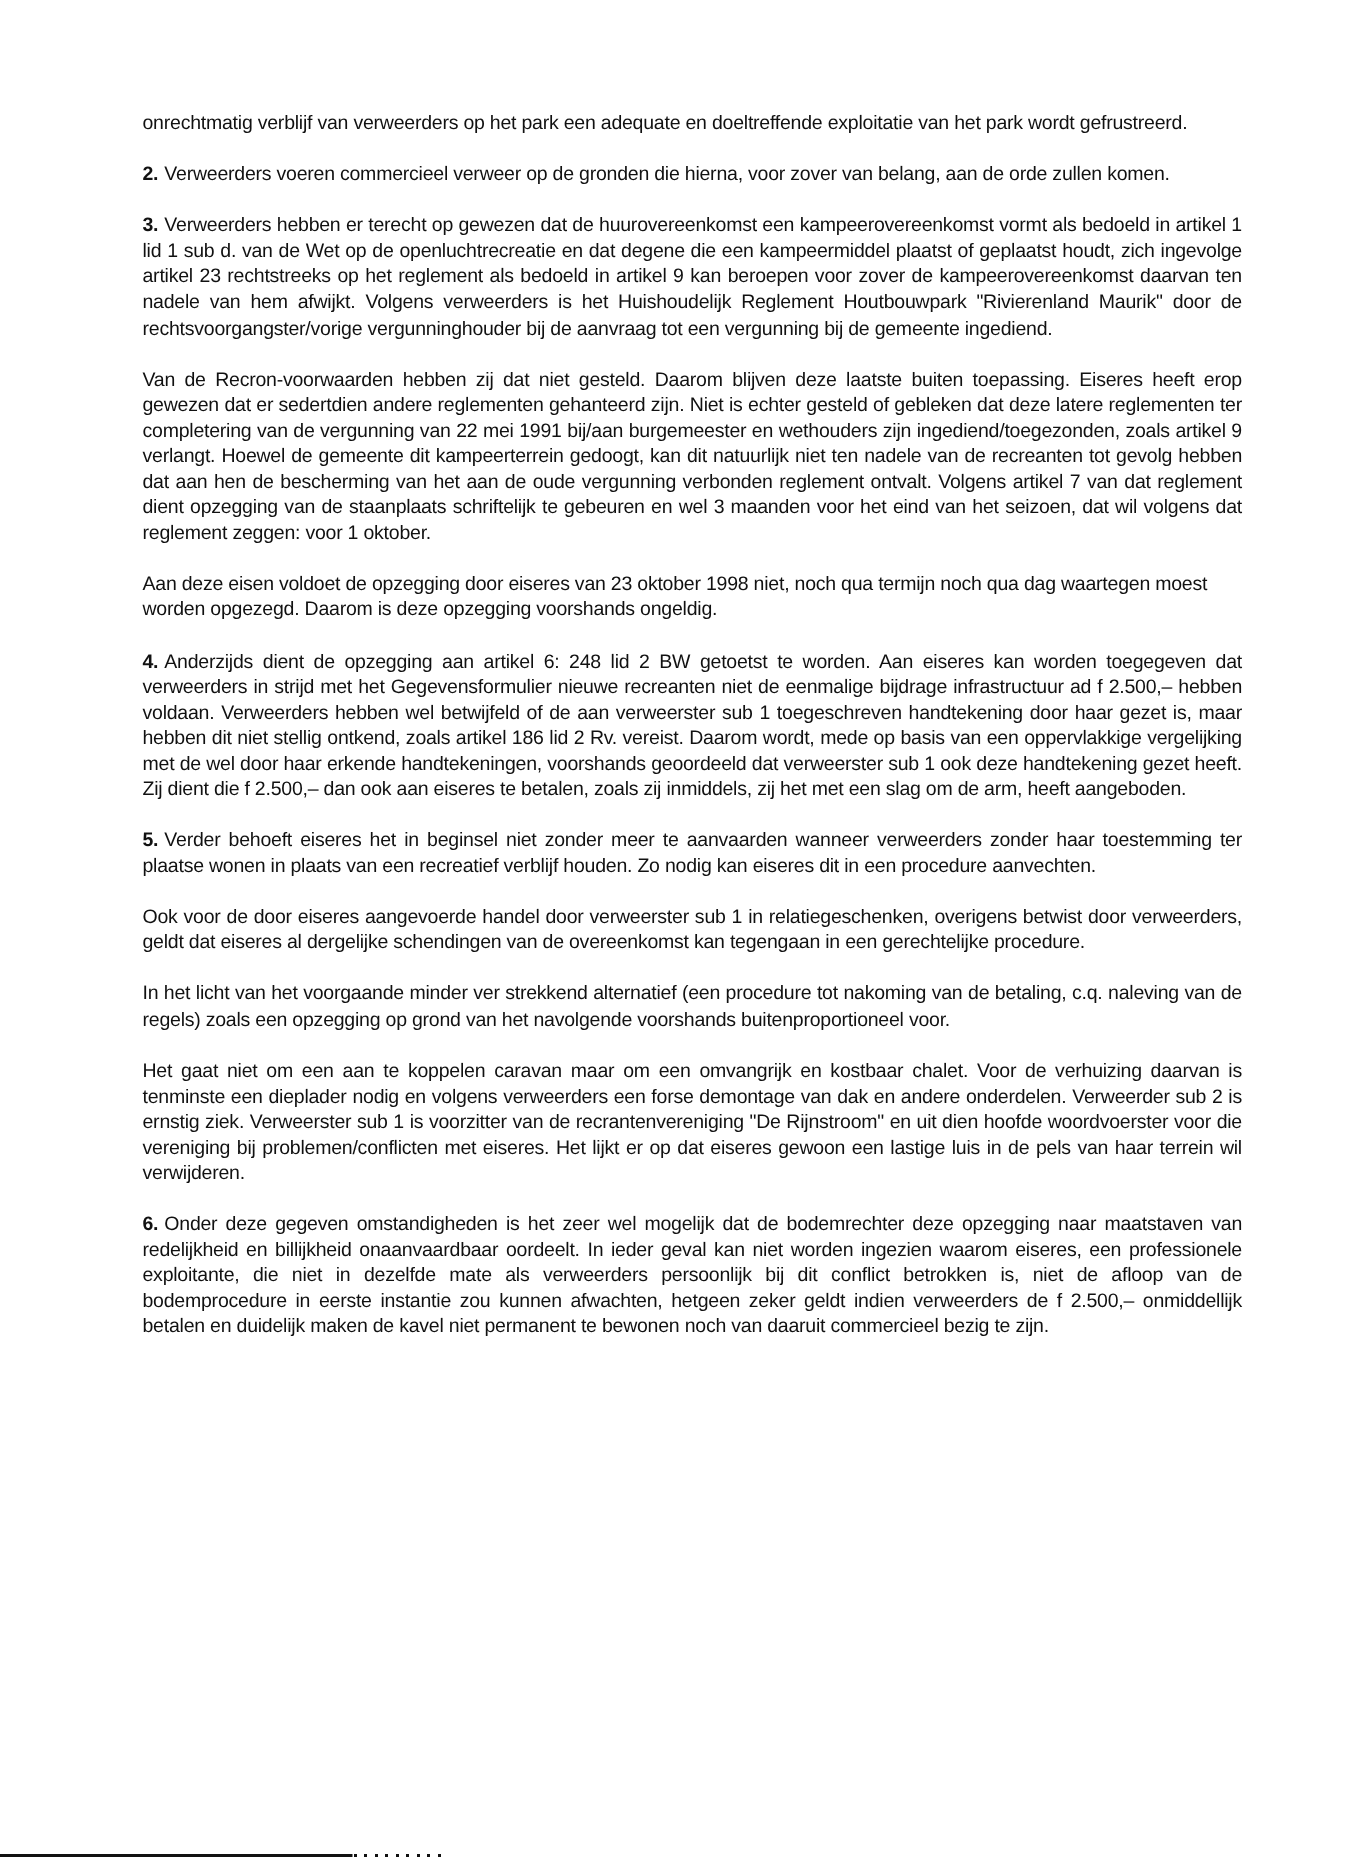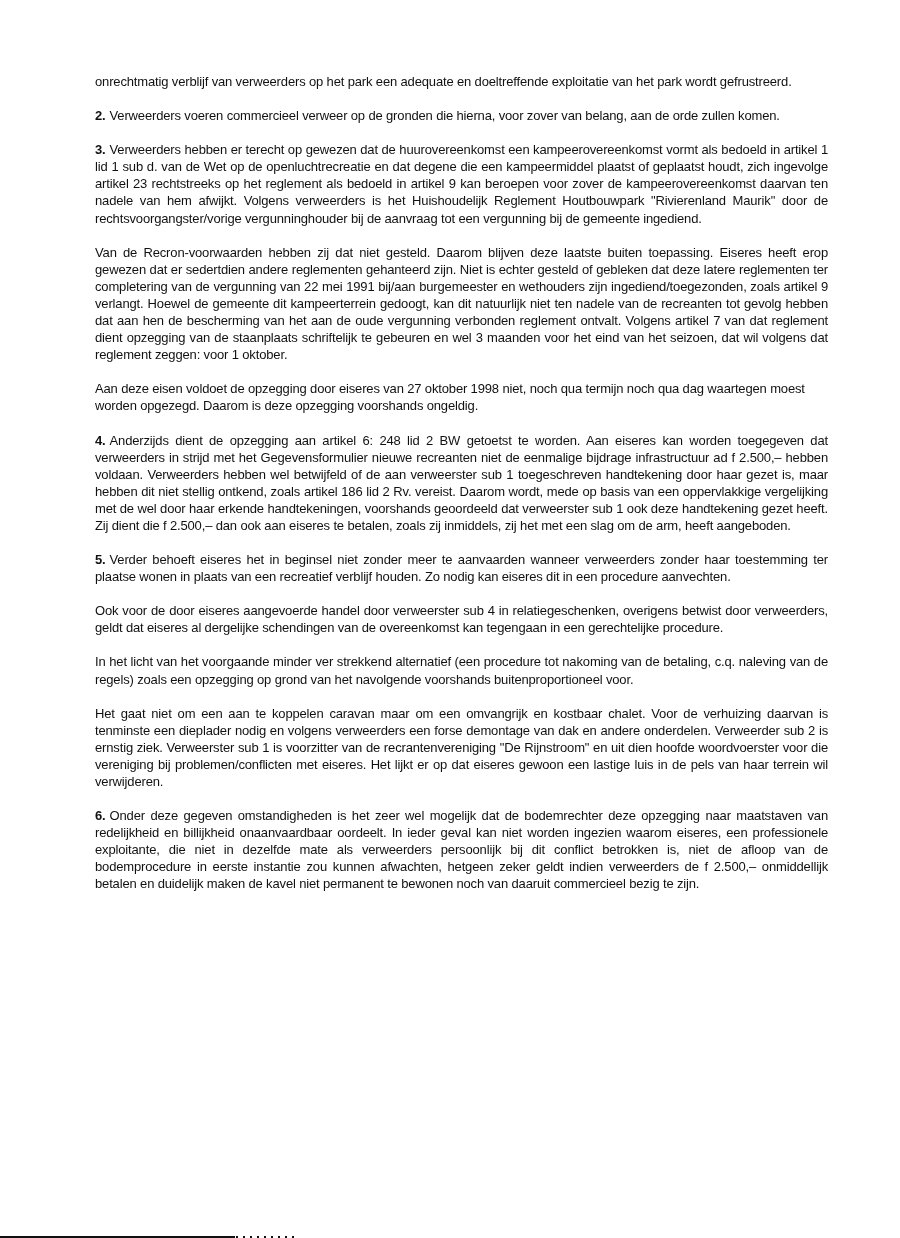--- a/index.html
+++ b/index.html
@@ -65,33 +65,33 @@
 
   <p class="para">
     <span class="num">3.</span><span>Verweerders hebben er terecht op gewezen dat de huurovereenkomst een kampeerovereenkomst vormt als bedoeld in artikel 1 lid 1 sub d. van de Wet op de openluchtrecreatie en dat degene die een kampeermiddel plaatst of geplaatst houdt, zich ingevolge artikel 23 rechtstreeks op het reglement als bedoeld in artikel 9 kan beroepen voor zover de kampeerovereenkomst daarvan ten nadele van hem afwijkt. Volgens verweerders is het Huishoudelijk Reglement Houtbouwpark "Rivierenland Maurik" door de rechtsvoorgangster/vorige vergunninghouder bij de aanvraag tot een vergunning bij de gemeente ingediend.</span>
   </p>
 
   <p class="para">
     <span>Van de Recron-voorwaarden hebben zij dat niet gesteld. Daarom blijven deze laatste buiten toepassing. Eiseres heeft erop gewezen dat er sedertdien andere reglementen gehanteerd zijn. Niet is echter gesteld of gebleken dat deze latere reglementen ter completering van de vergunning van 22 mei 1991 bij/aan burgemeester en wethouders zijn ingediend/toegezonden, zoals artikel 9 verlangt. Hoewel de gemeente dit kampeerterrein gedoogt, kan dit natuurlijk niet ten nadele van de recreanten tot gevolg hebben dat aan hen de bescherming van het aan de oude vergunning verbonden reglement ontvalt. Volgens artikel 7 van dat reglement dient opzegging van de staanplaats schriftelijk te gebeuren en wel 3 maanden voor het eind van het seizoen, dat wil volgens dat reglement zeggen: voor 1 oktober.</span>
   </p>
 
   <p class="para left">
-    <span>Aan deze eisen voldoet de opzegging door eiseres van 27 oktober 1998 niet, noch qua termijn noch qua dag waartegen moest worden opgezegd. Daarom is deze opzegging voorshands ongeldig.</span>
+    <span>Aan deze eisen voldoet de opzegging door eiseres van 23 oktober 1998 niet, noch qua termijn noch qua dag waartegen moest worden opgezegd. Daarom is deze opzegging voorshands ongeldig.</span>
   </p>
 
   <p class="para">
     <span class="num">4.</span><span>Anderzijds dient de opzegging aan artikel 6: 248 lid 2 BW getoetst te worden. Aan eiseres kan worden toegegeven dat verweerders in strijd met het Gegevensformulier nieuwe recreanten niet de eenmalige bijdrage infrastructuur ad f 2.500,– hebben voldaan. Verweerders hebben wel betwijfeld of de aan verweerster sub 1 toegeschreven handtekening door haar gezet is, maar hebben dit niet stellig ontkend, zoals artikel 186 lid 2 Rv. vereist. Daarom wordt, mede op basis van een oppervlakkige vergelijking met de wel door haar erkende handtekeningen, voorshands geoordeeld dat verweerster sub 1 ook deze handtekening gezet heeft. Zij dient die f 2.500,– dan ook aan eiseres te betalen, zoals zij inmiddels, zij het met een slag om de arm, heeft aangeboden.</span>
   </p>
 
   <p class="para">
     <span class="num">5.</span><span>Verder behoeft eiseres het in beginsel niet zonder meer te aanvaarden wanneer verweerders zonder haar toestemming ter plaatse wonen in plaats van een recreatief verblijf houden. Zo nodig kan eiseres dit in een procedure aanvechten.</span>
   </p>
 
   <p class="para">
-    <span>Ook voor de door eiseres aangevoerde handel door verweerster sub 4 in relatiegeschenken, overigens betwist door verweerders, geldt dat eiseres al dergelijke schendingen van de overeenkomst kan tegengaan in een gerechtelijke procedure.</span>
+    <span>Ook voor de door eiseres aangevoerde handel door verweerster sub 1 in relatiegeschenken, overigens betwist door verweerders, geldt dat eiseres al dergelijke schendingen van de overeenkomst kan tegengaan in een gerechtelijke procedure.</span>
   </p>
 
   <p class="para">
     <span>In het licht van het voorgaande minder ver strekkend alternatief (een procedure tot nakoming van de betaling, c.q. naleving van de regels) zoals een opzegging op grond van het navolgende voorshands buitenproportioneel voor.</span>
   </p>
 
   <p class="para">
     <span>Het gaat niet om een aan te koppelen caravan maar om een omvangrijk en kostbaar chalet. Voor de verhuizing daarvan is tenminste een dieplader nodig en volgens verweerders een forse demontage van dak en andere onderdelen. Verweerder sub 2 is ernstig ziek. Verweerster sub 1 is voorzitter van de recrantenvereniging "De Rijnstroom" en uit dien hoofde woordvoerster voor die vereniging bij problemen/conflicten met eiseres. Het lijkt er op dat eiseres gewoon een lastige luis in de pels van haar terrein wil verwijderen.</span>
   </p>
 

